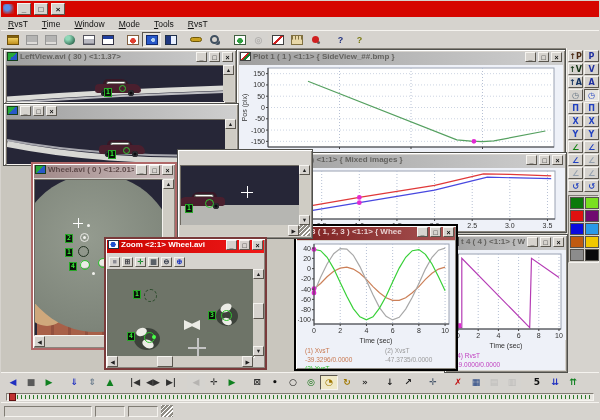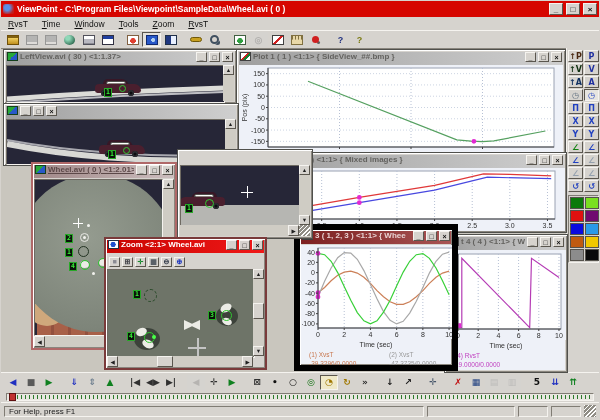--- a/index.html
+++ b/index.html
@@ -38,21 +38,21 @@
   .shp-pin    { width:7px; height:7px; background:#d02020; border-radius:50%; box-shadow:3px 3px 0 -2px #606060; }
 
   
   #mdi { position:absolute; left:1px; top:48px; width:598px; height:324px; background:#c9c6be; border-top:1px solid #8a867e; }
   .win { position:absolute; background:#d6d3ce; border:1px solid #50504c; box-shadow:inset 1px 1px 0 #fff, inset -1px -1px 0 #8a867e; overflow:hidden; }
   .tbar { position:absolute; left:2px; top:2px; right:2px; height:13px; display:flex; align-items:flex-start; gap:2px; padding:0 1px; background:linear-gradient(90deg,#9f9f9f,#cfcfcf); }
   .tbar .tt { flex:1; font-size:8px; font-weight:bold; color:#63625f; white-space:nowrap; overflow:hidden; }
   .tbar.active { background:linear-gradient(90deg,#c90400,#f01818); }
   .tbar.active .tt { color:#fff; }
   .tbar.rose { background:linear-gradient(90deg,#a08888,#ccbebe); }
-  .tbar.rose .tt { color:#5c4848;text-decoration:underline; }
+  .tbar.rose .tt { color:#5c4848; }
   .tbar.maroon { background:linear-gradient(90deg,#7d2020,#a85454); }
   .tbar.maroon .tt { color:#e8d2d2; }
   .cbtn { width:11px; height:10px; font-size:7px; font-weight:bold; line-height:7px; flex:0 0 auto; }
   .winico { width:11px; height:9px; flex:0 0 auto; }
   .ico-video { background:linear-gradient(135deg,#28a838 0 50%,#2858c8 50%); border:1px solid #14401c; }
   .ico-plot  { background:#fff linear-gradient(135deg, rgba(0,0,0,0) 40%, #d02020 40% 55%, #108030 55% 70%, rgba(0,0,0,0) 70%); border:1px solid #404040; }
   .ico-zoom  { background:#fff radial-gradient(circle at 45% 50%, #2050d0 40%, rgba(255,255,255,0) 46%); border:1px solid #203048; }
 
   .vidbox { position:absolute; background:#262637; overflow:hidden; border:1px solid; border-color:#6e6a62 #f5f3ef #f5f3ef #6e6a62; }
   .plotbody { position:absolute; left:2px; top:15px; right:2px; bottom:2px; background:#eef1f8; }
@@ -112,31 +112,30 @@
   #statusbar { position:absolute; left:1px; top:402px; width:598px; height:17px; background:#d6d3ce; border-top:1px solid #f5f3ef; display:flex; align-items:center; gap:3px; padding:2px 3px; }
   .spane { height:11px; border:1px solid; border-color:#807c74 #f5f3ef #f5f3ef #807c74; font-size:8px; display:flex; align-items:center; padding:0 4px; color:#202020; }
 
   svg text { font-family:"Liberation Sans", sans-serif; }
 </style>
 </head>
 <body>
 
 <div id="titlebar">
   <div class="appico"></div>
-  <div class="t">ViewPoint - C:\Program Files\Viewpoint\SampleData\Wheel.avi ( 0 )</div>
   <div class="cap btn3d">_</div>
   <div class="cap btn3d">□</div>
   <div class="cap btn3d">×</div>
 </div>
 <div id="menubar">
     <div class="menu-item">RvsT</div>
     <div class="menu-item">Time</div>
     <div class="menu-item">Window</div>
+    <div class="menu-item">Mode</div>
     <div class="menu-item">Tools</div>
-    <div class="menu-item">Zoom</div>
     <div class="menu-item">RvsT</div>
   </div>
 <div id="toolbar">
     <div class="tbtn">
       <div class="shp shp-folder"></div>
     </div>
     <div class="tbtn disabled">
       <div class="shp shp-floppy"></div>
     </div>
     <div class="tbtn disabled">
@@ -413,21 +412,21 @@
       <div class="xlab" style="top:92px;">Time (sec)</div>
       <div class="legend" style="left:8px; top:102px;">
         <div class="lgcell" style="color: rgb(192, 64, 192);">
           <div>(4) RvsT</div>
           <div>19.0000/0.0000</div>
         </div>
       </div>
     </div>
   </div>
 
-  <div class="win" style="left:293px; top:175px; width:164px; height:147px; z-index:7; border:6px solid #000000;">
+  <div class="win" style="left:293px; top:175px; width:164px; height:147px; z-index:7; border:2px solid #000000;">
     <div class="tbar maroon" style="left:1px; top:1px; right:1px;">
       <div class="winico ico-plot"></div>
       <div class="tt">3 ( 1, 2, 3 ) &lt;1:1&gt; { Whee</div>
       <div class="cbtn btn3d">_</div>
       <div class="cbtn btn3d">□</div>
       <div class="cbtn btn3d">×</div>
     </div>
     <div class="plotbody" style="left:1px; top:15px; right:1px; bottom:1px;">
       <div class="chart" style="left:1px; top:0px; width:156px; height:94px;"><svg width="156" height="94">
             <rect x="16" y="3" width="135" height="80" fill="#ffffff" stroke="#9aa2b2" stroke-width="1"></rect>
@@ -665,18 +664,17 @@
     <div class="pbtn2" style="color: rgb(32, 48, 192);">⇊</div>
     <div class="pbtn2" style="color: rgb(16, 128, 32);">⇈</div>
   </div>
 <div id="sliderrow">
   <div id="slidertrack">
     <div id="sliderticks"></div>
     <div id="sliderthumb"></div>
   </div>
 </div>
 <div id="statusbar">
-  <div class="spane" style="flex:1;">For Help, press F1</div>
   <div class="spane" style="width:88px;"></div>
   <div class="spane" style="width:30px;"></div>
   <div class="spane" style="width:30px;"></div>
   <div class="grip" style="position:static; width:12px; height:12px;"></div>
 </div>
 
 </body></html>

